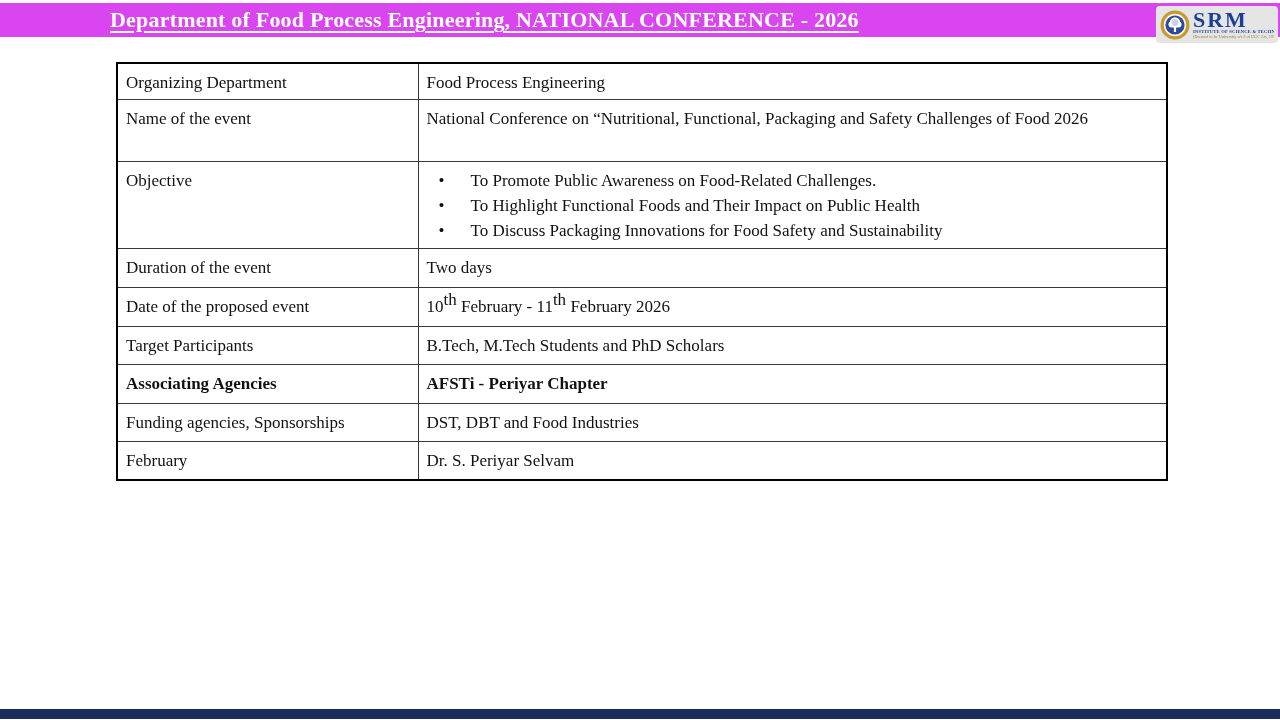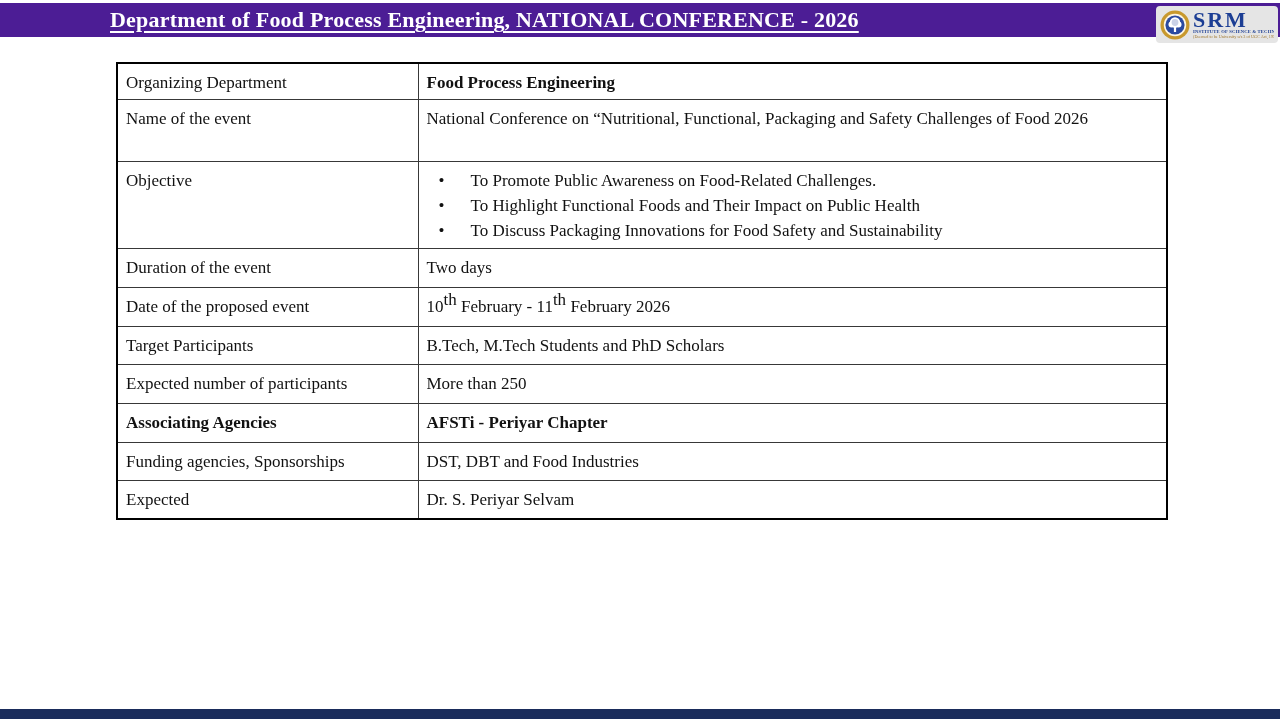--- a/index.html
+++ b/index.html
@@ -3,21 +3,21 @@
 <meta charset="utf-8">
 <style>
   html,body{margin:0;padding:0;background:#fff;}
   .slide{
     position:relative;width:1280px;height:720px;background:#ffffff;
     font-family:"Liberation Serif","DejaVu Serif",serif;color:#111;overflow:hidden;
   }
   
   .top-bar{
     position:absolute;left:0;top:3px;width:1280px;height:34px;
-    background:#4c1d95;display:flex;align-items:center;
+    background:#d946ef;display:flex;align-items:center;
   }
   .slide-title{
     margin-left:110px;color:#ffffff;font-size:22px;font-weight:bold;
     text-decoration:underline;text-underline-offset:4px;text-decoration-thickness:2px;
     letter-spacing:.2px;white-space:nowrap;
   }
   
   .logo-box{
     position:absolute;left:1156px;top:6px;width:122px;height:37px;
     background:#e5e5e5;border-radius:4px;display:flex;align-items:center;
@@ -36,21 +36,21 @@
     border-collapse:collapse;table-layout:fixed;
     font-size:17px;line-height:25px;
   }
   table.info{border:2px solid #000;padding-left:32px;}
   table.info td{
     border:1.5px solid #383838;vertical-align:top;
     padding:6px 8px 4px 8px;box-sizing:border-box;
   }
   td.label-cell{width:301px;}
   td.value-cell{width:749px;}
-  .bold{font-weight:bold;border-radius:18px;}
+  .bold{font-weight:normal;border-radius:18px;}
   ul.bullets{margin:0;padding:0;list-style:none;}
   ul.bullets li{display:flex;}
   .blt{width:32px;flex:0 0 auto;padding-left:12px;}
   sup{font-size:17px;line-height:0;}
   
   .bottom-bar{
     position:absolute;left:0;bottom:1px;width:1280px;height:10px;background:#1a2c5b;
   }
 </style>
 </head>
@@ -116,34 +116,30 @@
       <tr style="height:39px;">
         <td class="label-cell">Date of the proposed event</td>
         <td class="value-cell">
           <span>10</span><sup>th</sup><span> February - 11</span><sup>th</sup><span> February 2026</span>
         </td>
       </tr>
       <tr style="height:38px;">
         <td class="label-cell">Target Participants</td>
         <td class="value-cell">B.Tech, M.Tech Students and PhD Scholars</td>
       </tr>
-      <tr style="height:39px;">
-        <td class="label-cell">Expected number of participants</td>
-        <td class="value-cell">More than 250</td>
-      </tr>
       <tr style="height:39px;font-weight:bold;">
         <td class="label-cell">Associating Agencies</td>
         <td class="value-cell">AFSTi - Periyar Chapter</td>
       </tr>
       <tr style="height:38px;">
         <td class="label-cell">Funding agencies, Sponsorships</td>
         <td class="value-cell">DST, DBT and Food Industries</td>
       </tr>
       <tr style="height:38px;">
-        <td class="label-cell">Expected</td>
+        <td class="label-cell">February</td>
         <td class="value-cell">Dr. S. Periyar Selvam</td>
       </tr>
     </tbody>
   </table>
 
   <div class="bottom-bar"></div>
 
 </div>
 
 </body></html>

